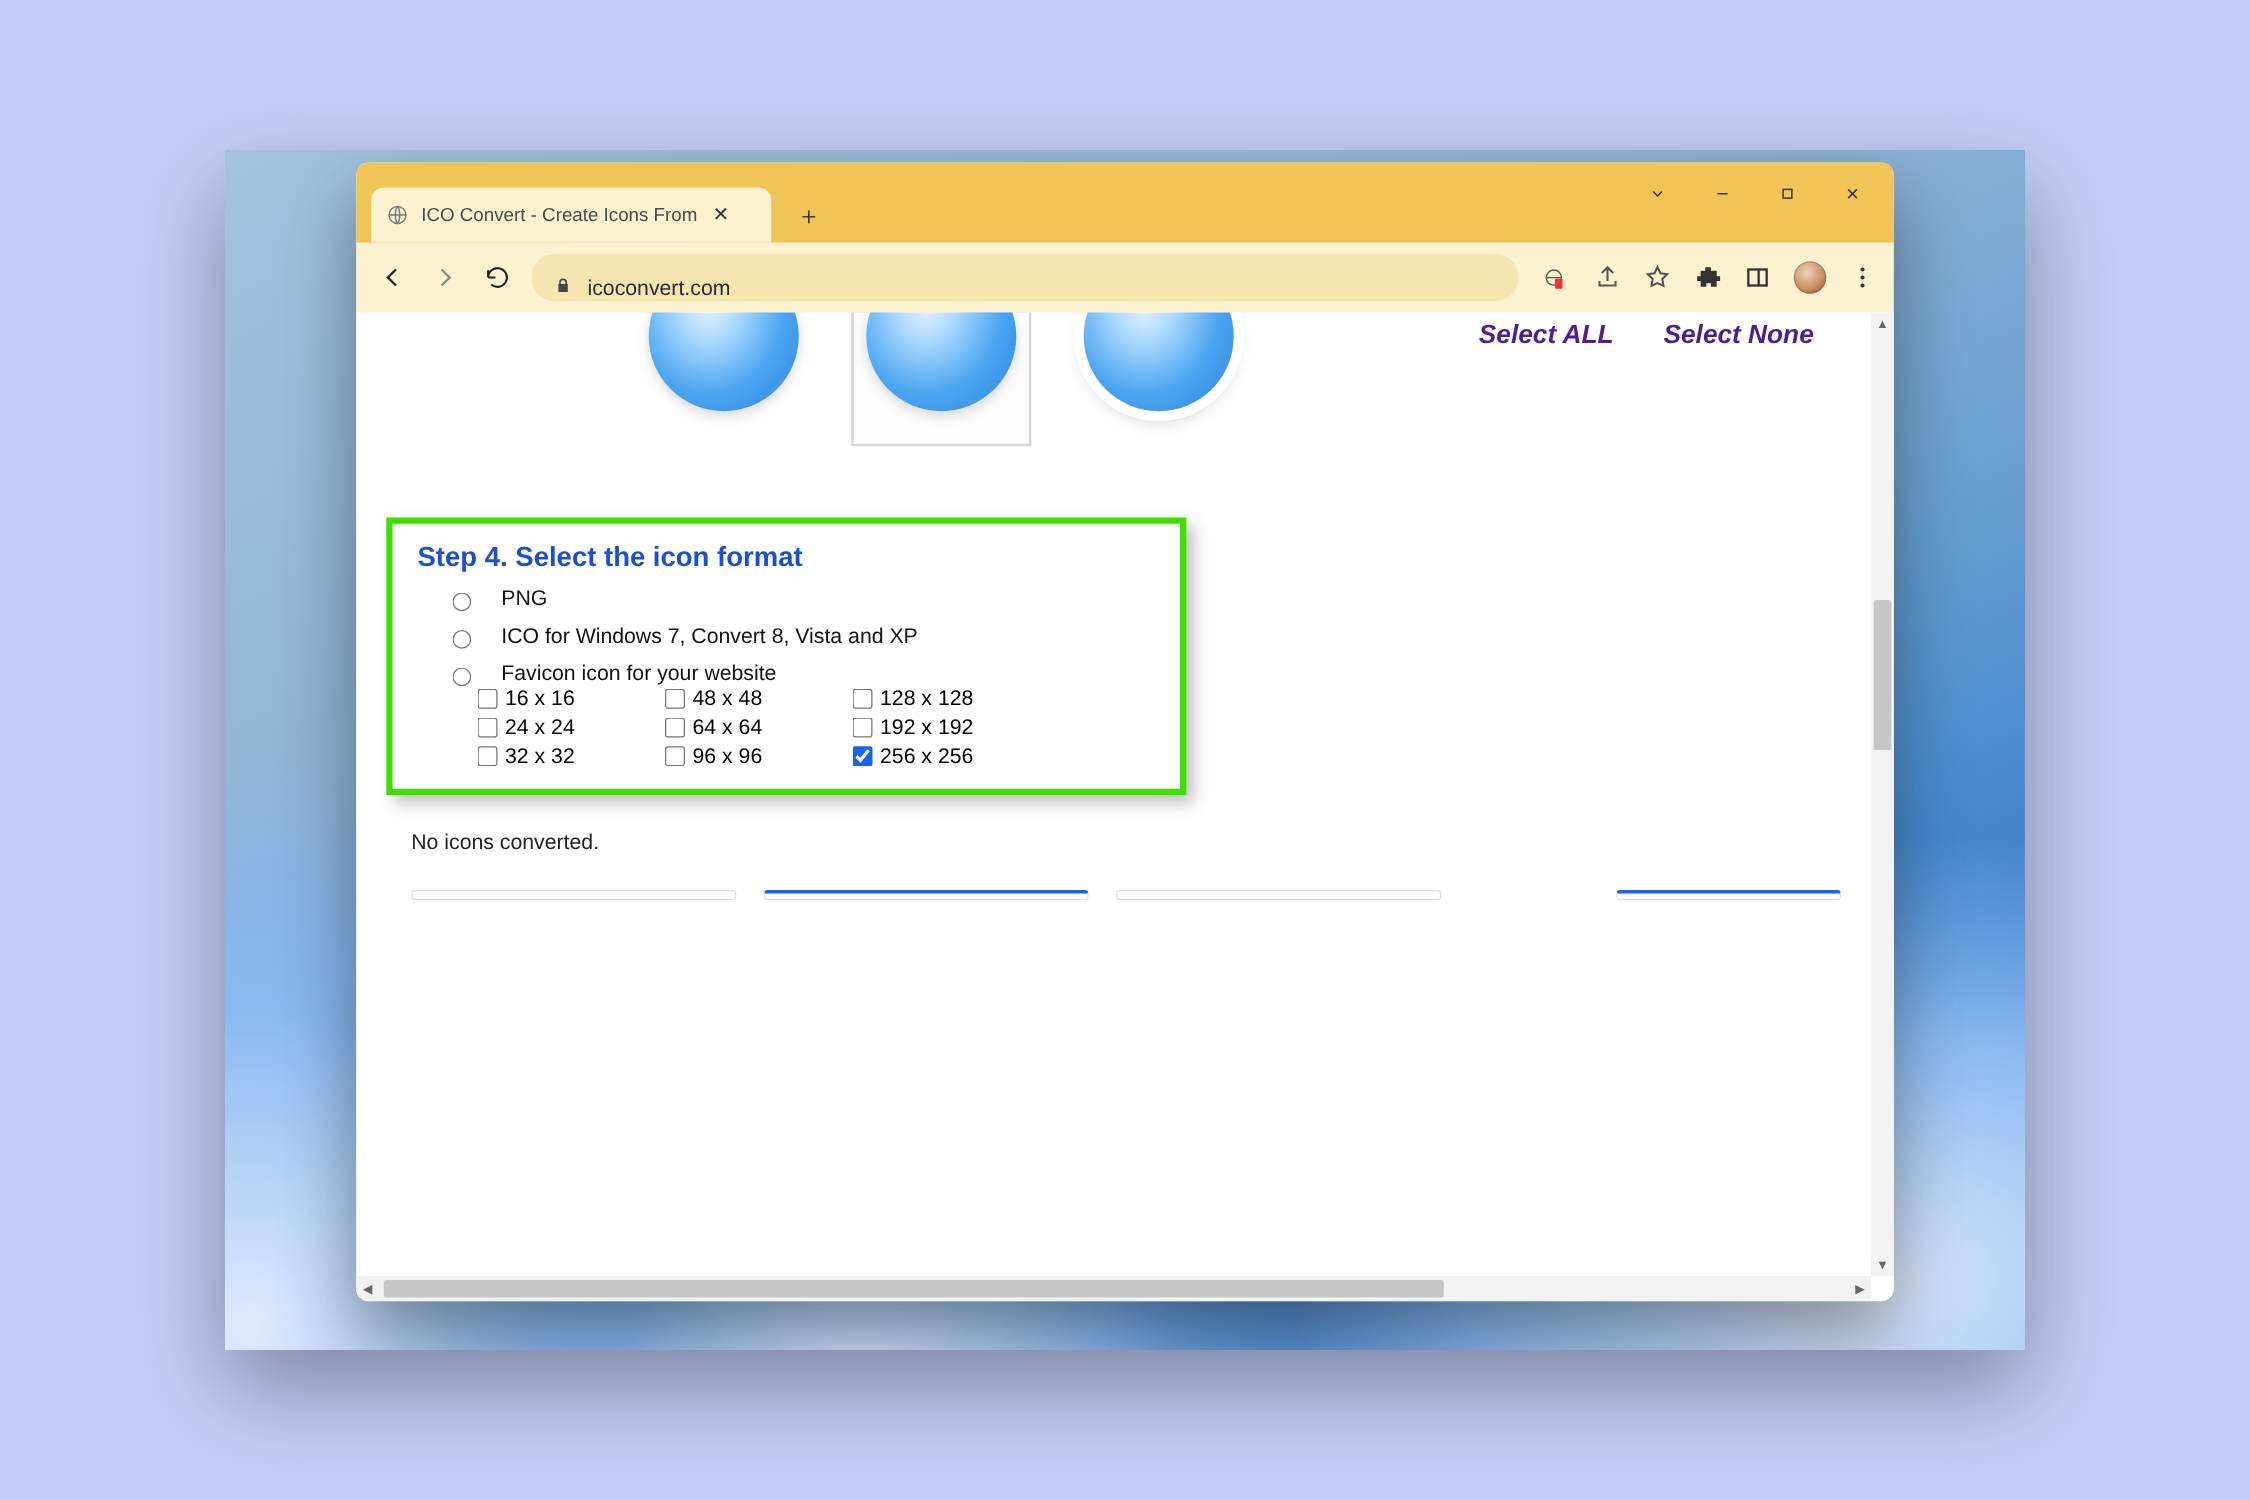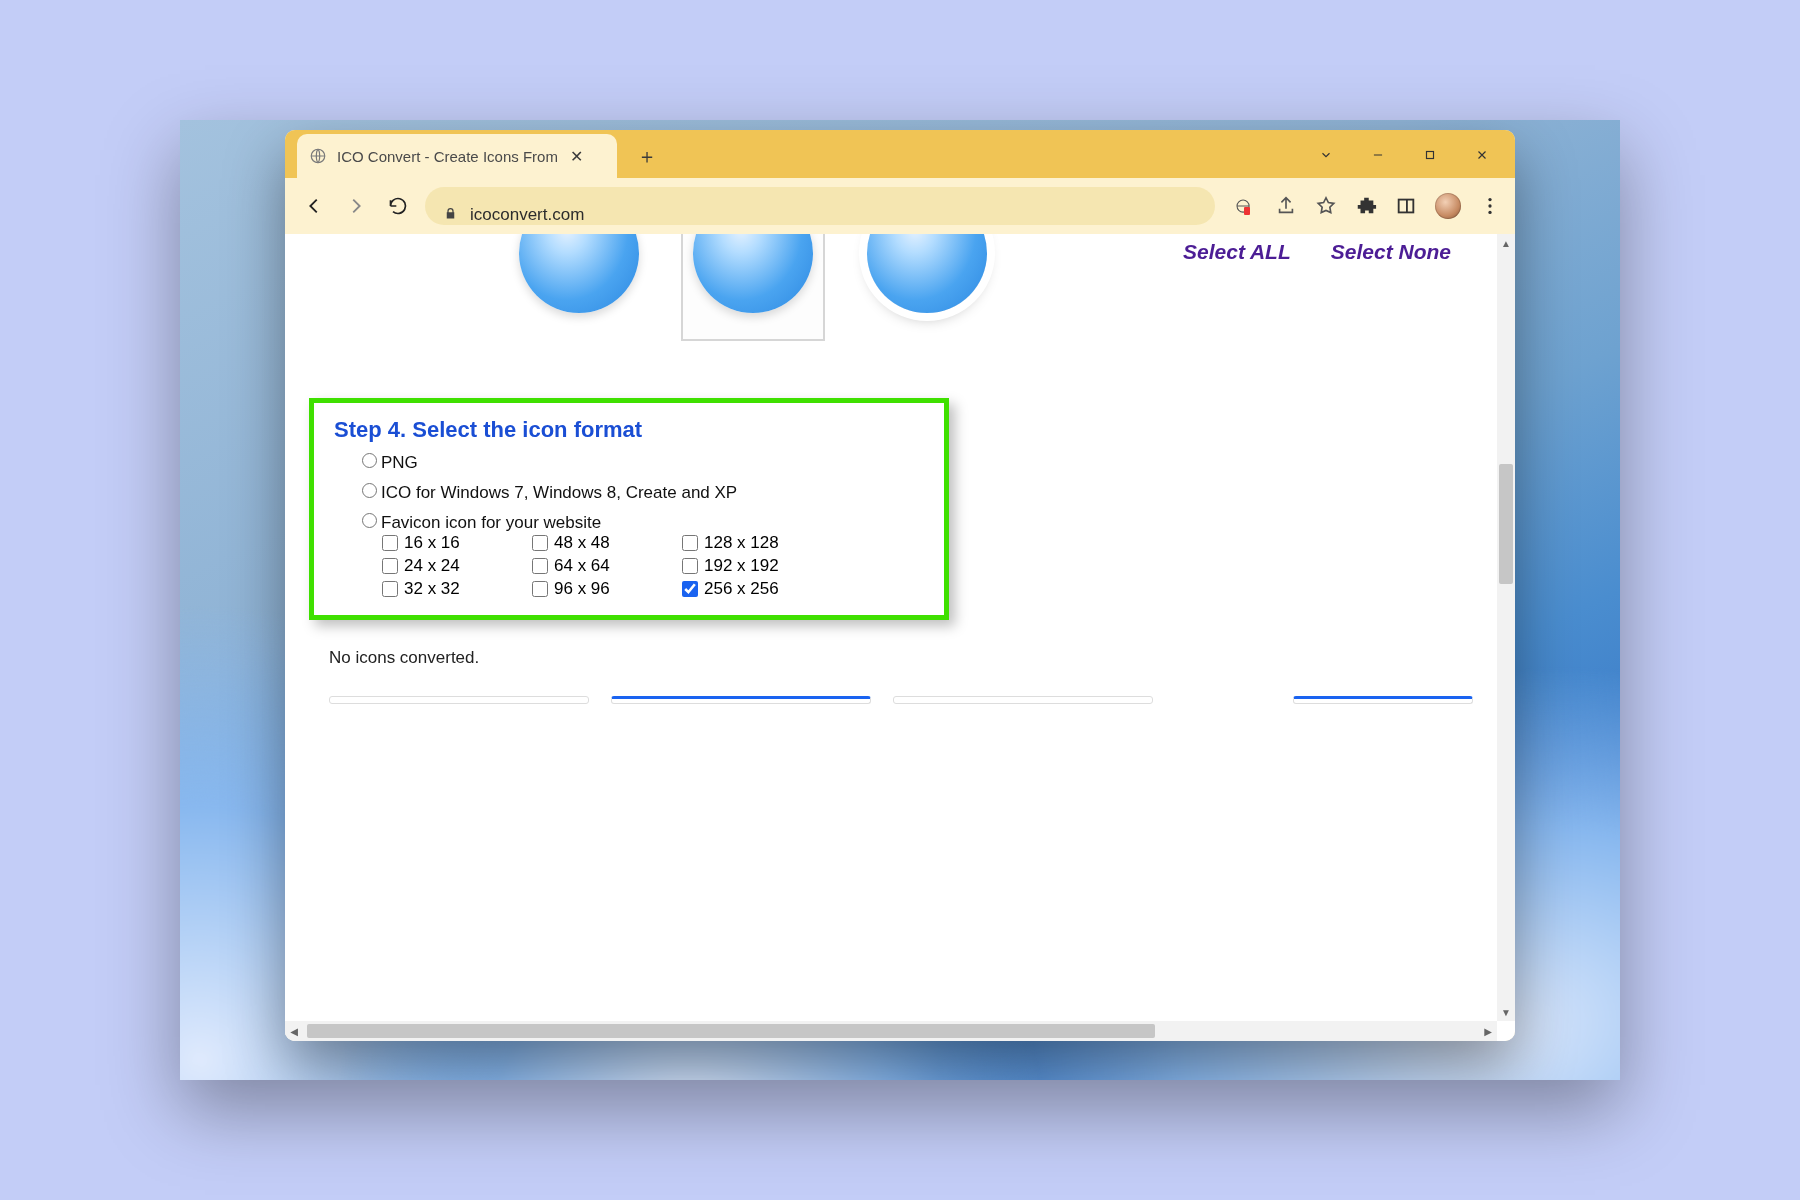--- a/index.html
+++ b/index.html
@@ -19,21 +19,21 @@
   .b2 { width: 1100px; height: 700px; right: -420px; bottom: -300px; transform: rotate(-8deg); }
   .b3 { width: 700px; height: 500px; left: 160px; bottom: -280px; }
 
   .chrome {
     position: absolute; left: 105px; top: 10px; width: 1230px; height: 911px;
     background: #fdf2d0; border-radius: 10px; overflow: hidden;
     box-shadow: 0 26px 60px rgba(0,0,0,.40);
     display: flex; flex-direction: column;
   }
 
-  .tabstrip { height: 48px; background: #f0c455; display: flex; align-items: flex-end; position: relative; }
+  .tabstrip { height: 64px; background: #f0c455; display: flex; align-items: flex-end; position: relative; }
   .tab {
     margin-left: 12px; height: 44px; background: #fdf2d0; border-radius: 10px 10px 0 0;
     display: flex; align-items: center; padding: 0 12px; gap: 10px; min-width: 320px;
   }
   .tab .favicon { width: 18px; height: 18px; }
   .tab .title { font-size: 15px; color: #4a4a4a; white-space: nowrap; overflow: hidden; text-overflow: ellipsis; max-width: 230px; }
   .tab .close { font-size: 16px; color: #3a3a3a; cursor: pointer; padding: 0 2px; }
   .newtab { width: 36px; height: 36px; display: flex; align-items: center; justify-content: center; color: #3a3a3a; font-size: 20px; margin-left: 12px; margin-bottom: 4px; cursor: pointer; border-radius: 6px; }
   .winbtns { position: absolute; right: 4px; top: 0; height: 54px; display: flex; align-items: center; gap: 38px; padding-right: 22px; }
   .winbtns svg, .winbtns .wb { width: 14px; height: 14px; color: #333; }
@@ -70,21 +70,21 @@
   .thumb.ring .sky { box-shadow: 0 0 0 8px #fff, 0 6px 14px rgba(0,0,0,.25); }
   .selects { position:absolute; top: 6px; right: 46px; display:flex; gap: 40px;}
   .selink { color:#4c1d95; font-style: italic; font-weight: 700; font-size: 21px; }
 
   .step4 {
     margin-top: 56px; width: 640px; border: 5px solid #3fe000; position: relative;
     box-shadow: 6px 6px 12px rgba(0,0,0,.25); padding: 14px 20px 16px;
   }
   .steptitle { color:#1a4ed4; font-weight: 700; font-size: 22px; margin-bottom: 10px;}
   .radios { padding-left: 28px; display:flex; flex-direction:column; gap: 10px; font-size: 17px; color:#111;}
-  .rrow { display:flex; align-items:flex-start; gap:4px;}
+  .rrow { display:flex; align-items:flex-end; gap:24px;}
   input[type=radio]{ width:15px; height:15px; accent-color:#1a63f0;}
   input[type=checkbox]{ width:16px; height:16px; accent-color:#1a63f0;}
   .inline { display:inline-flex; align-items:center; gap:6px; }
   .sizes { display:grid; grid-template-columns: 150px 150px 150px; row-gap: 3px; padding-left: 48px; font-size:17px;}
   .sizes label{display:flex;align-items:center;gap:6px;}
 
   .step5 { margin-top: 28px; }
   .btnrow { display:flex; gap:16px; margin-top: 16px; padding-left: 20px;}
   .convbtn {
     min-width: 220px; height: 46px; border:1px solid #bfbfbf; border-radius:4px;
@@ -217,21 +217,21 @@
 
         <div class="step4">
           <div class="steptitle">Step 4. Select the icon format</div>
           <div class="radios">
             <label class="rrow">
                 <input type="radio" name="fmt" style="">
                 <span>PNG</span>
               </label>
             <label class="rrow">
                 <input type="radio" name="fmt" style="">
-                <span>ICO for Windows 7, Windows 8, Create and XP</span>
+                <span>ICO for Windows 7, Convert 8, Vista and XP</span>
               </label>
             <label class="rrow">
                 <input type="radio" name="fmt" style="">
                 <span>Favicon icon for your website</span>
               </label>
           </div>
           <div class="sizes">
             <label>
                 <input type="checkbox" style="">
                 <span>16 x 16</span>

